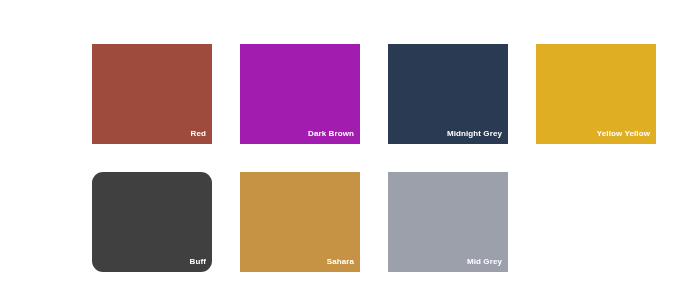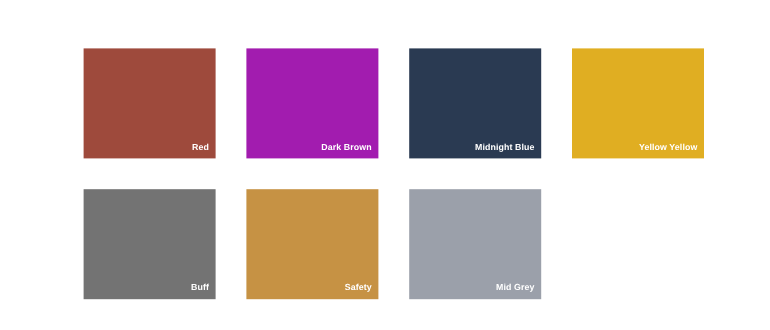--- a/index.html
+++ b/index.html
@@ -9,21 +9,21 @@
   body {
     width: 700px;
     height: 300px;
     background: #ffffff;
     font-family: "Liberation Sans", sans-serif;
     overflow: hidden;
   }
 
   #palette-grid {
     position: absolute;
-    left: 76px;
+    left: 92px;
     top: 44px;
     display: grid;
     grid-template-columns: repeat(4, 120px);
     grid-template-rows: repeat(2, 100px);
     column-gap: 19px;
     row-gap: 18px;
     gap: 28px;
   }
 
   .swatch {
@@ -51,27 +51,27 @@
 <body style="background: rgb(255, 255, 255);">
 
 <div id="palette-grid">
     <div class="swatch" style="background: rgb(158, 74, 60);">
       <div class="swatch-label" style="color: rgb(255, 255, 255);">Red</div>
     </div>
     <div class="swatch" style="background: #a21caf;">
       <div class="swatch-label" style="color: rgb(255, 255, 255);">Dark Brown</div>
     </div>
     <div class="swatch" style="background: rgb(42, 58, 82);">
-      <div class="swatch-label" style="color: rgb(255, 255, 255);">Midnight Blue</div>
+      <div class="swatch-label" style="color: rgb(255, 255, 255);">Midnight Grey</div>
     </div>
     <div class="swatch" style="background: rgb(224, 174, 34);">
       <div class="swatch-label" style="color: rgb(255, 255, 255);">Yellow Yellow</div>
     </div>
-    <div class="swatch" style="background: #737373;">
+    <div class="swatch" style="background: #404040; border-radius: 11px;">
       <div class="swatch-label" style="color: rgb(255, 255, 255);">Buff</div>
     </div>
     <div class="swatch" style="background: rgb(198, 146, 68);">
-      <div class="swatch-label" style="color: rgb(255, 255, 255);">Safety</div>
+      <div class="swatch-label" style="color: rgb(255, 255, 255);">Sahara</div>
     </div>
     <div class="swatch" style="background: rgb(155, 160, 170);">
       <div class="swatch-label" style="color: rgb(255, 255, 255); padding-left: 32px;">Mid Grey</div>
     </div>
   </div>
 
 </body></html>

